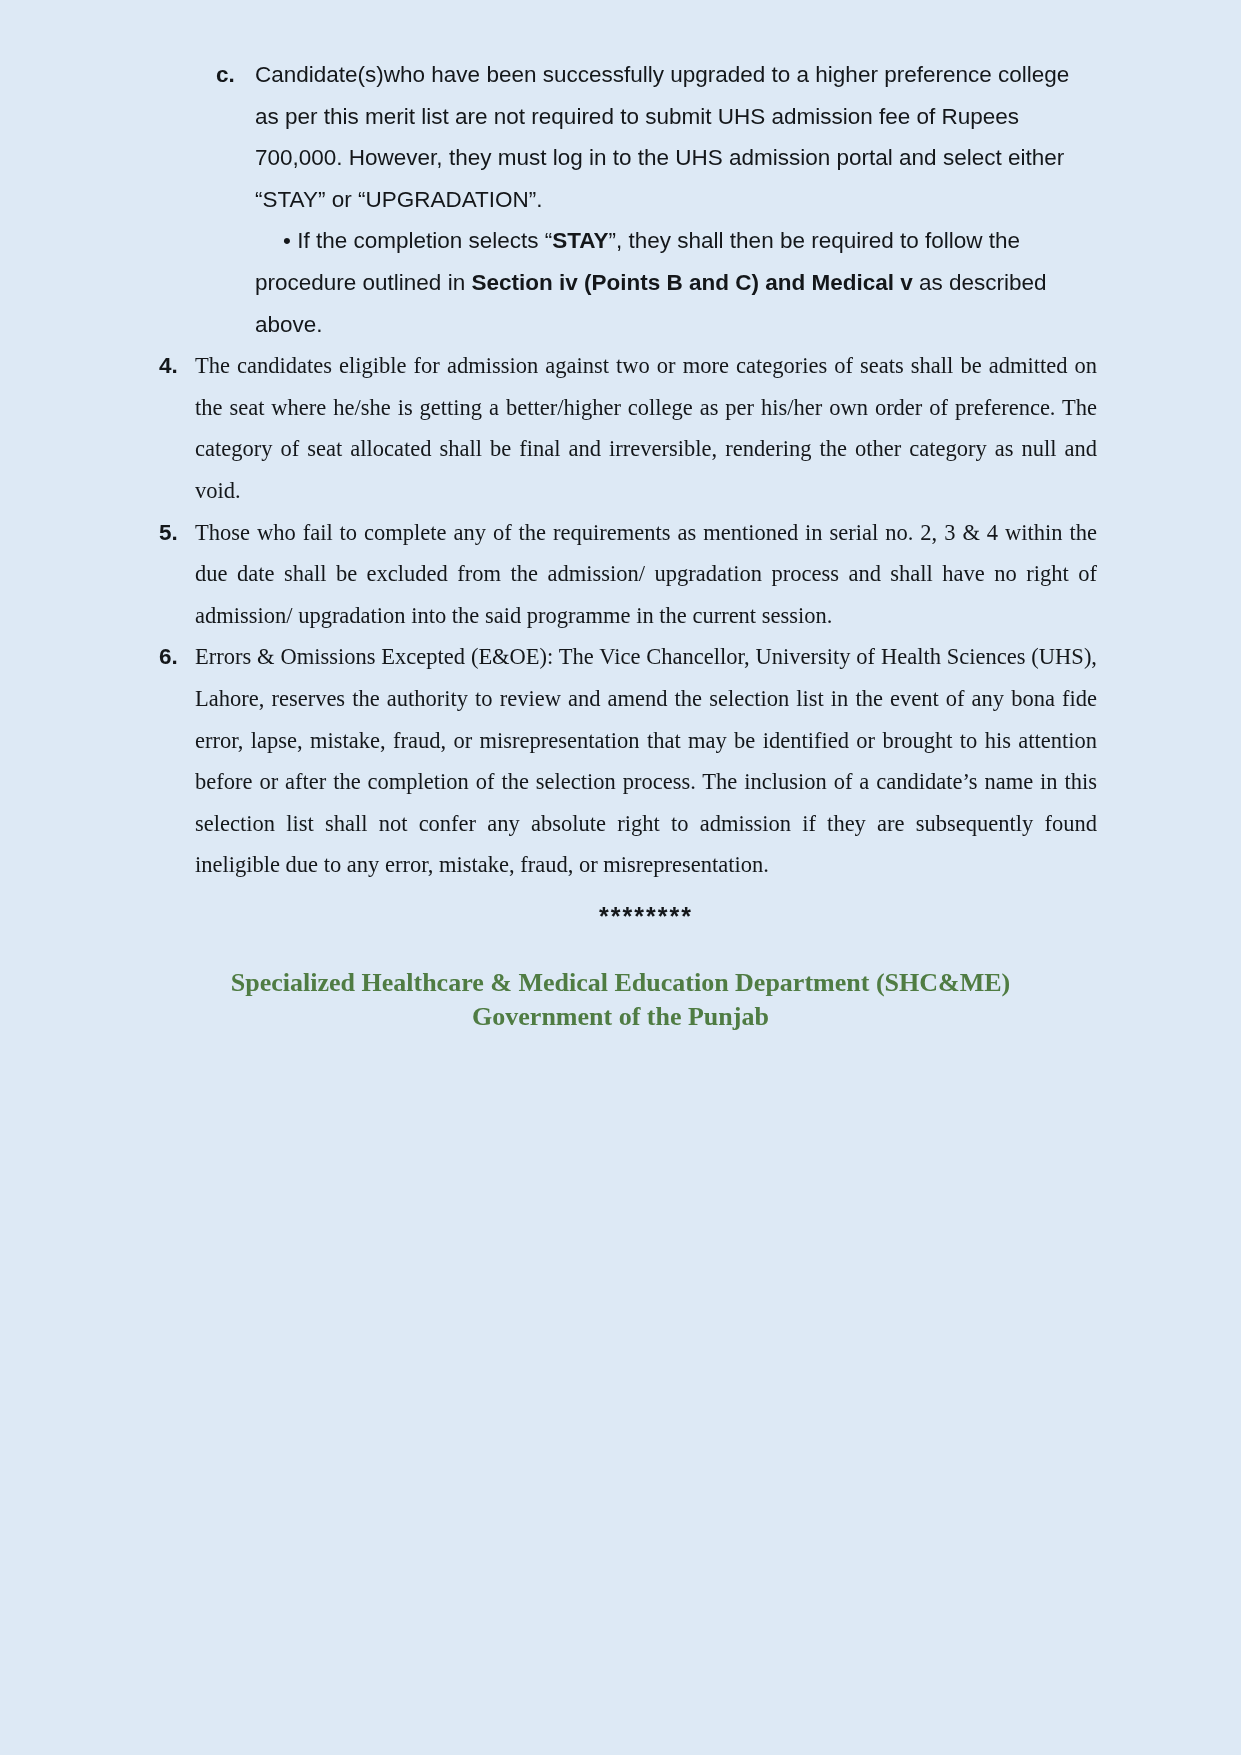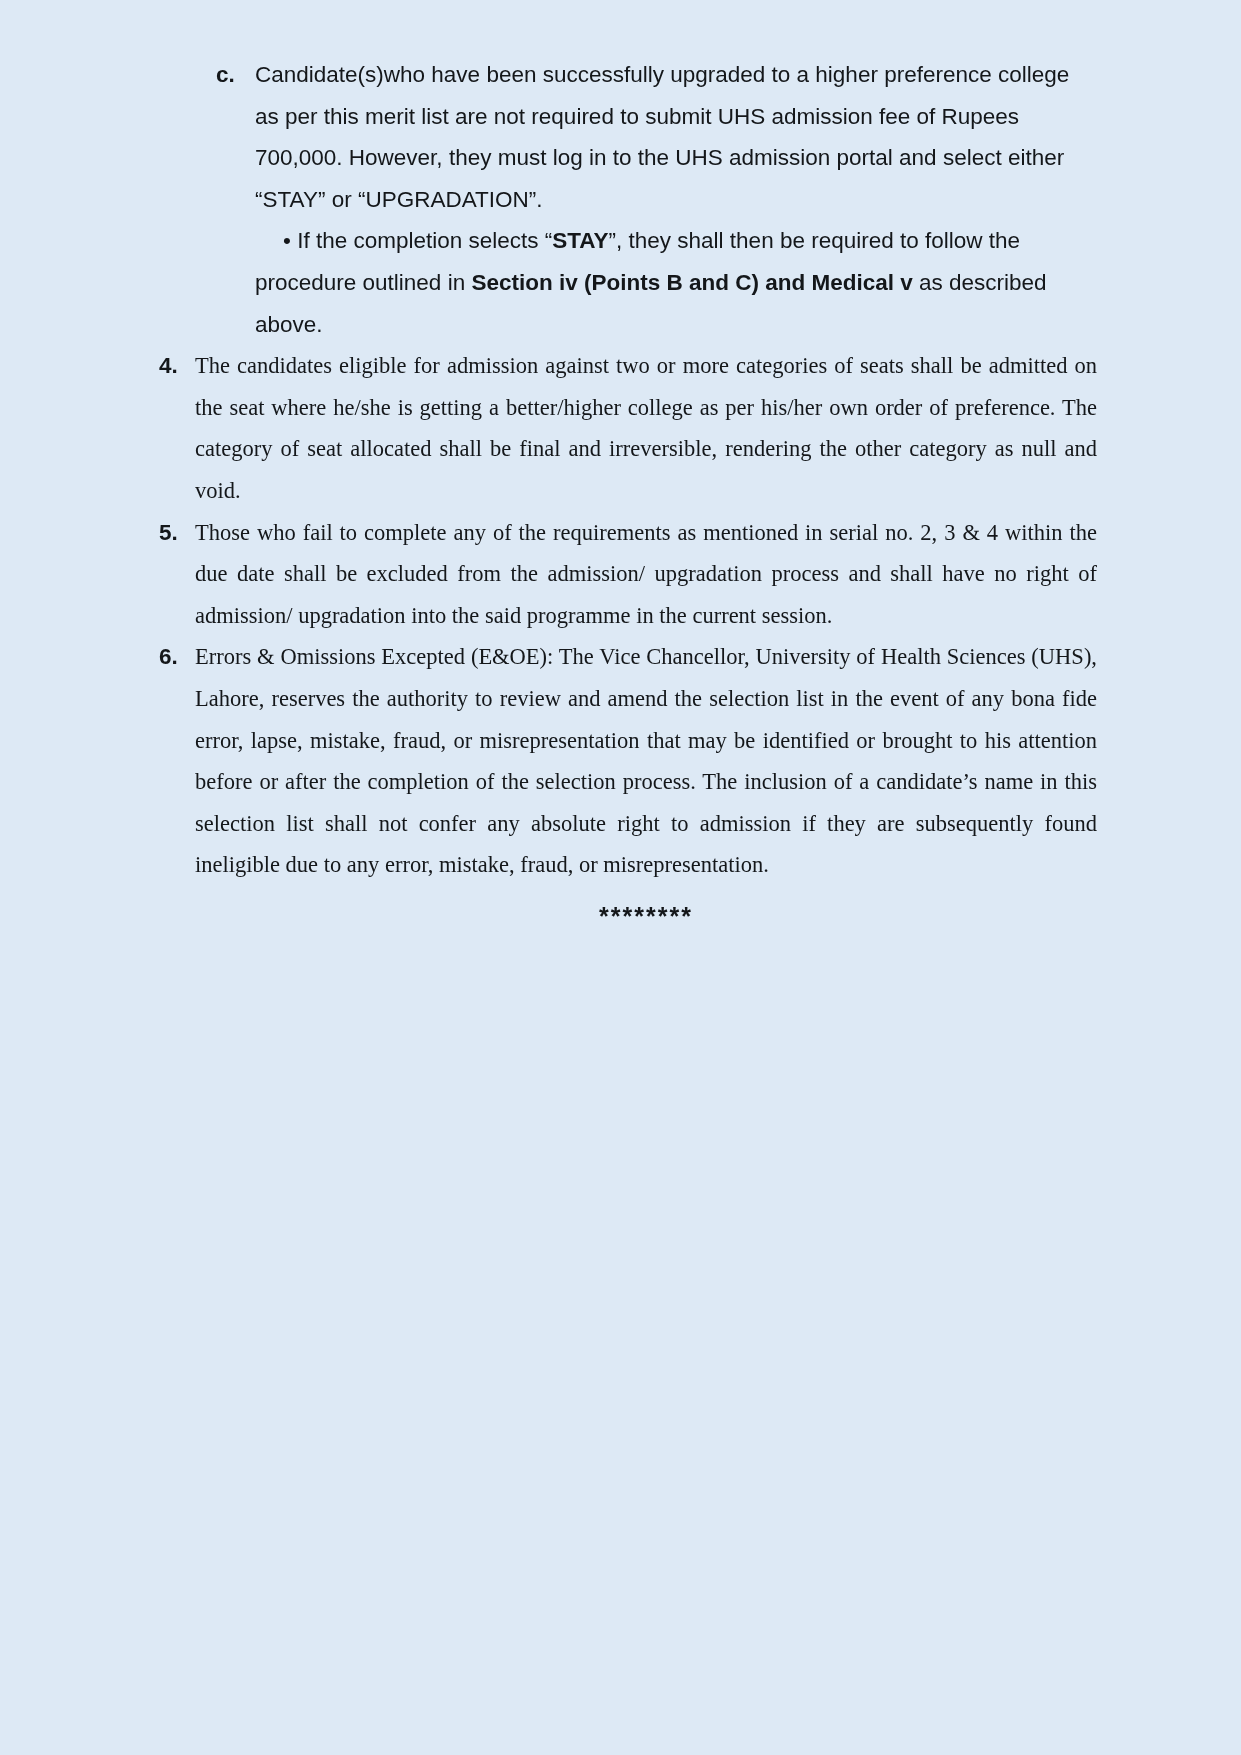--- a/index.html
+++ b/index.html
@@ -73,16 +73,18 @@
     </div>
 
     <div class="item item-n">
       <span class="marker">6.</span>
       <p class="para justify">Errors &amp; Omissions Excepted (E&amp;OE): The Vice Chancellor, University of Health Sciences (UHS), Lahore, reserves the authority to review and amend the selection list in the event of any bona fide error, lapse, mistake, fraud, or misrepresentation that may be identified or brought to his attention before or after the completion of the selection process. The inclusion of a candidate’s name in this selection list shall not confer any absolute right to admission if they are subsequently found ineligible due to any error, mistake, fraud, or misrepresentation.</p>
     </div>
 
     <div class="stars">********</div>
 
     <div class="signature" style="color: rgb(79, 124, 67);">
+      <div>Specialized Healthcare &amp; Medical Education Department (SHC&amp;ME)</div>
+      <div>Government of the Punjab</div>
     </div>
 
   </div>
 </div>
 
 </body></html>

